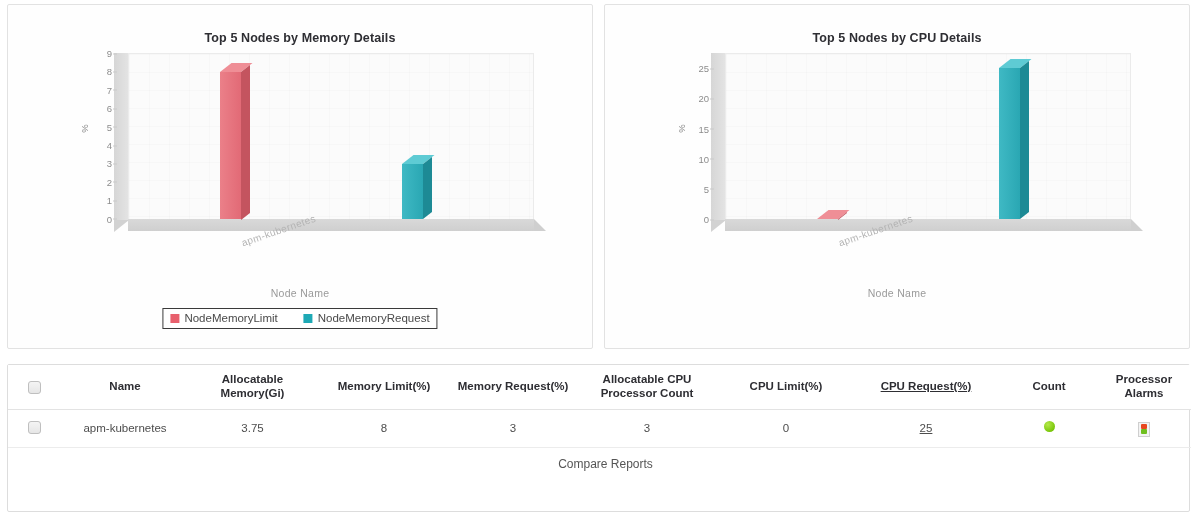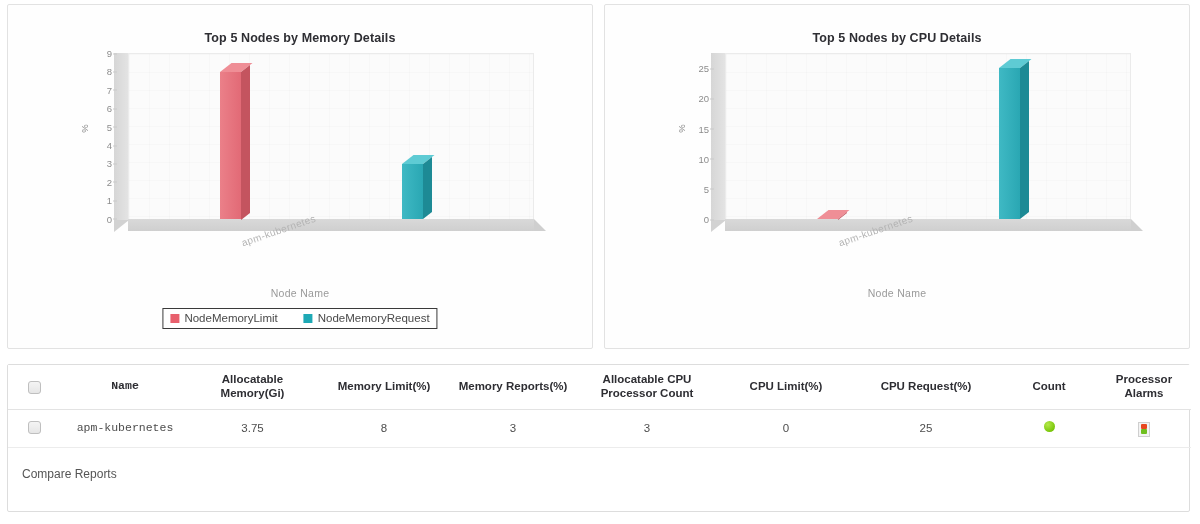--- a/index.html
+++ b/index.html
@@ -178,27 +178,27 @@
     background: #ffffff;
   }
   table.grid td {
     font-size: 11.5px; color: #4d4d4d;
     padding: 9px 4px 10px 4px;
     text-align: center;
     border-bottom: 1px solid #ececec;
     vertical-align: middle;
   }
   th.col-check, td.col-check { width: 52px; }
-  th.col-name,  td.col-name  { width: 130px; text-align: left; padding-left: 12px; font-family: Liberation Mono, monospace; }
+  th.col-name,  td.col-name  { width: 130px; text-align: left; padding-left: 12px; }
   th.col-am,    td.col-am    { width: 125px; }
   th.col-ml,    td.col-ml    { width: 138px; }
   th.col-mr,    td.col-mr    { width: 120px; }
   th.col-ac,    td.col-ac    { width: 148px; }
   th.col-cl,    td.col-cl    { width: 130px; }
-  th.col-cr,    td.col-cr    { width: 150px; }
+  th.col-cr,    td.col-cr    { width: 150px; text-decoration: underline; }
   th.col-h,     td.col-h     { width: 96px; }
   th.col-ca,    td.col-ca    { width: 94px; }
 
   .cbox {
     width: 13px; height: 13px;
     border: 1px solid #bfbfbf;
     border-radius: 3px;
     background: linear-gradient(to bottom, #f4f4f4, #e6e6e6);
     display: inline-block;
     vertical-align: middle;
@@ -217,20 +217,21 @@
     padding: 1px 0;
   }
   .alarm-icon i { width: 6px; height: 5px; border-radius: 1px; display: block; }
   .alarm-icon i.red   { background: #e8461f; }
   .alarm-icon i.green { background: #6fbf1f; }
 
   .compare-row {
     display: flex; align-items: center; gap: 8px;
     padding: 9px 0 0 14px;
     height: 44px;
+    flex-direction: column;
   }
   .compare-label { font-size: 12px; color: #555555; }
   .compare-select {
     position: relative;
     width: 219px; height: 22px;
     border: 1px solid #c8c8c8;
     border-radius: 3px;
     background: #ffffff;
     display: flex; align-items: center;
     padding: 0 6px;
@@ -338,21 +339,21 @@
 
     <table class="grid">
       <thead>
         <tr>
           <th class="col-check">
             <span class="cbox"></span>
           </th>
           <th class="col-name">Name</th>
           <th class="col-am">Allocatable Memory(Gi)</th>
           <th class="col-ml">Memory Limit(%)</th>
-          <th class="col-mr">Memory Reports(%)</th>
+          <th class="col-mr">Memory Request(%)</th>
           <th class="col-ac">Allocatable CPU Processor Count</th>
           <th class="col-cl">CPU Limit(%)</th>
           <th class="col-cr">CPU Request(%)</th>
           <th class="col-h">Count</th>
           <th class="col-ca">Processor Alarms</th>
         </tr>
       </thead>
       <tbody>
         <tr>
           <td class="col-check">

